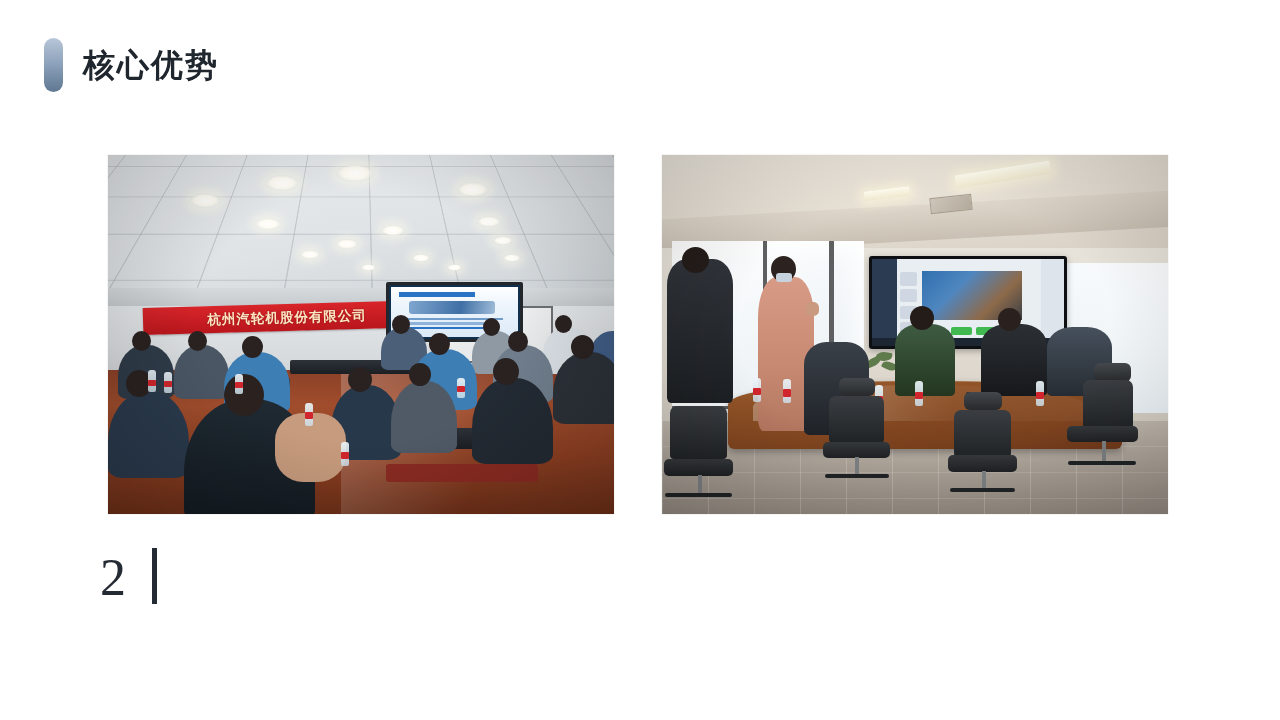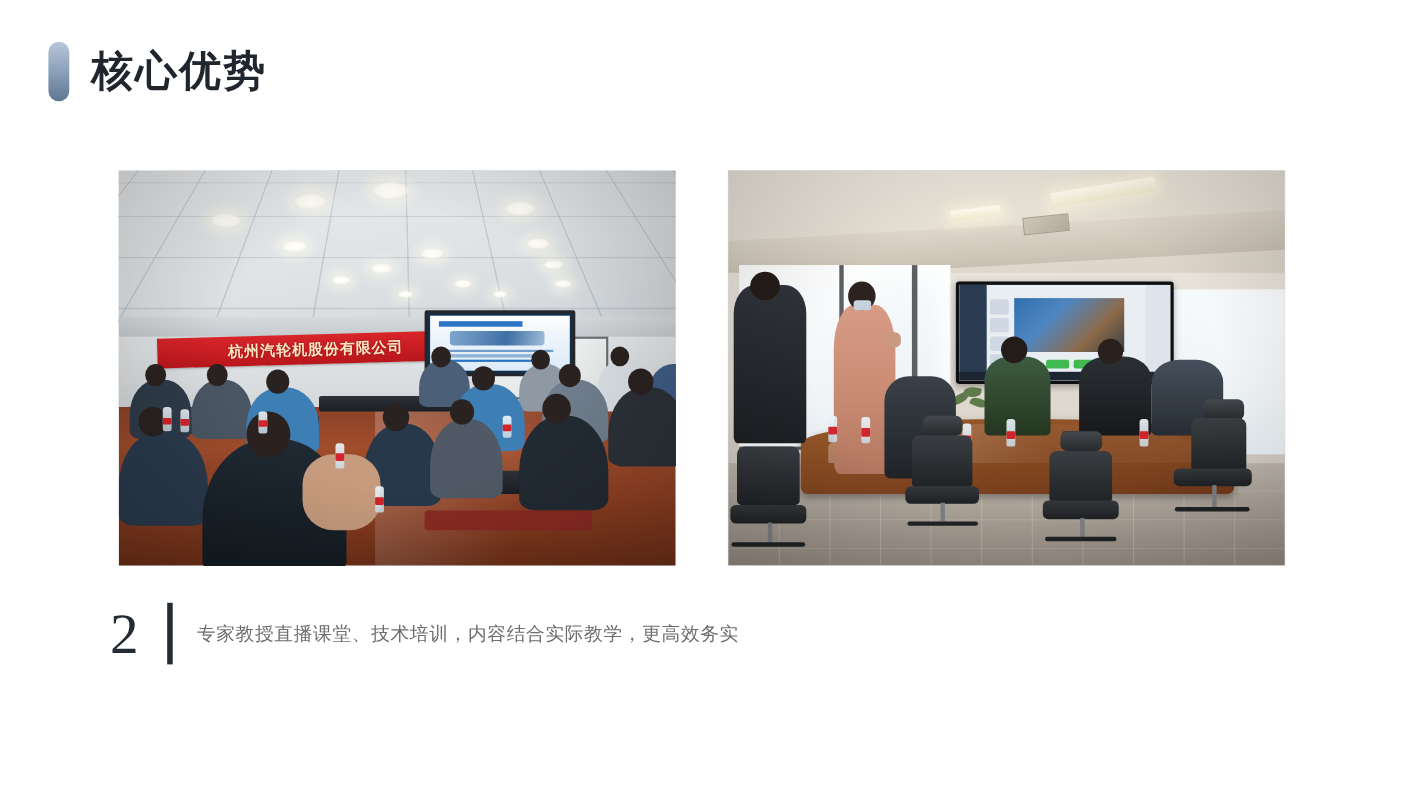--- a/index.html
+++ b/index.html
@@ -11,21 +11,21 @@
   }
   .slide { position: relative; width: 1280px; height: 720px; background: #fff; }
 
   
   .title-row { position: absolute; left: 44px; top: 38px; display: flex; align-items: center; gap: 20px; }
   .title-pill {
     width: 19px; height: 54px; border-radius: 10px;
     background: linear-gradient(180deg, #b8c6d8 0%, #8fa4bd 45%, #5f7791 100%);
   }
   .title-text {
-    font-size: 38px; font-weight: bold; color: #20262e;
+    font-size: 32px; font-weight: bold; color: #20262e;
     letter-spacing: 2px; line-height: 1;
     font-family: "Liberation Sans", "DejaVu Sans", sans-serif;
   }
 
   
   .photo {
     position: absolute; overflow: hidden; background: #ccc;
     box-shadow: 0 0 0 0.5px rgba(0,0,0,.08);
   }
   #photo-left  { left: 108px; top: 155px; width: 506px; height: 359px; }
@@ -433,17 +433,16 @@
       <div class="chair-base" style="left:4%;  top:82%; width:88%;"></div>
     </div>
 
     <div class="ph-layer R-vignette"></div>
   </div>
 
   <div class="caption">
     <div class="cap-num">2</div>
     <div class="cap-bar"></div>
     <div class="cap-texts">
-      <div class="cap-sub">专家教授直播课堂、技术培训，内容结合实际教学，更高效务实</div>
     </div>
   </div>
 
 </div>
 
 </body></html>

